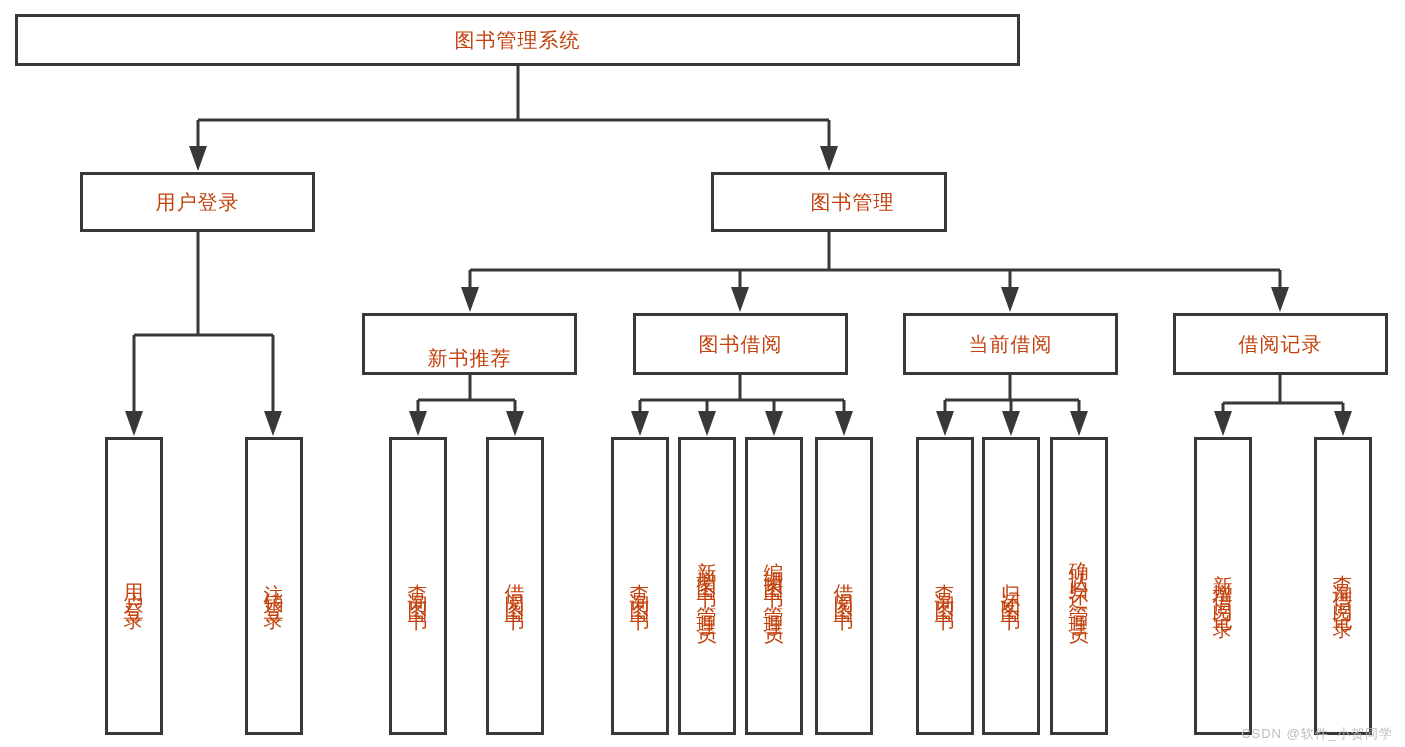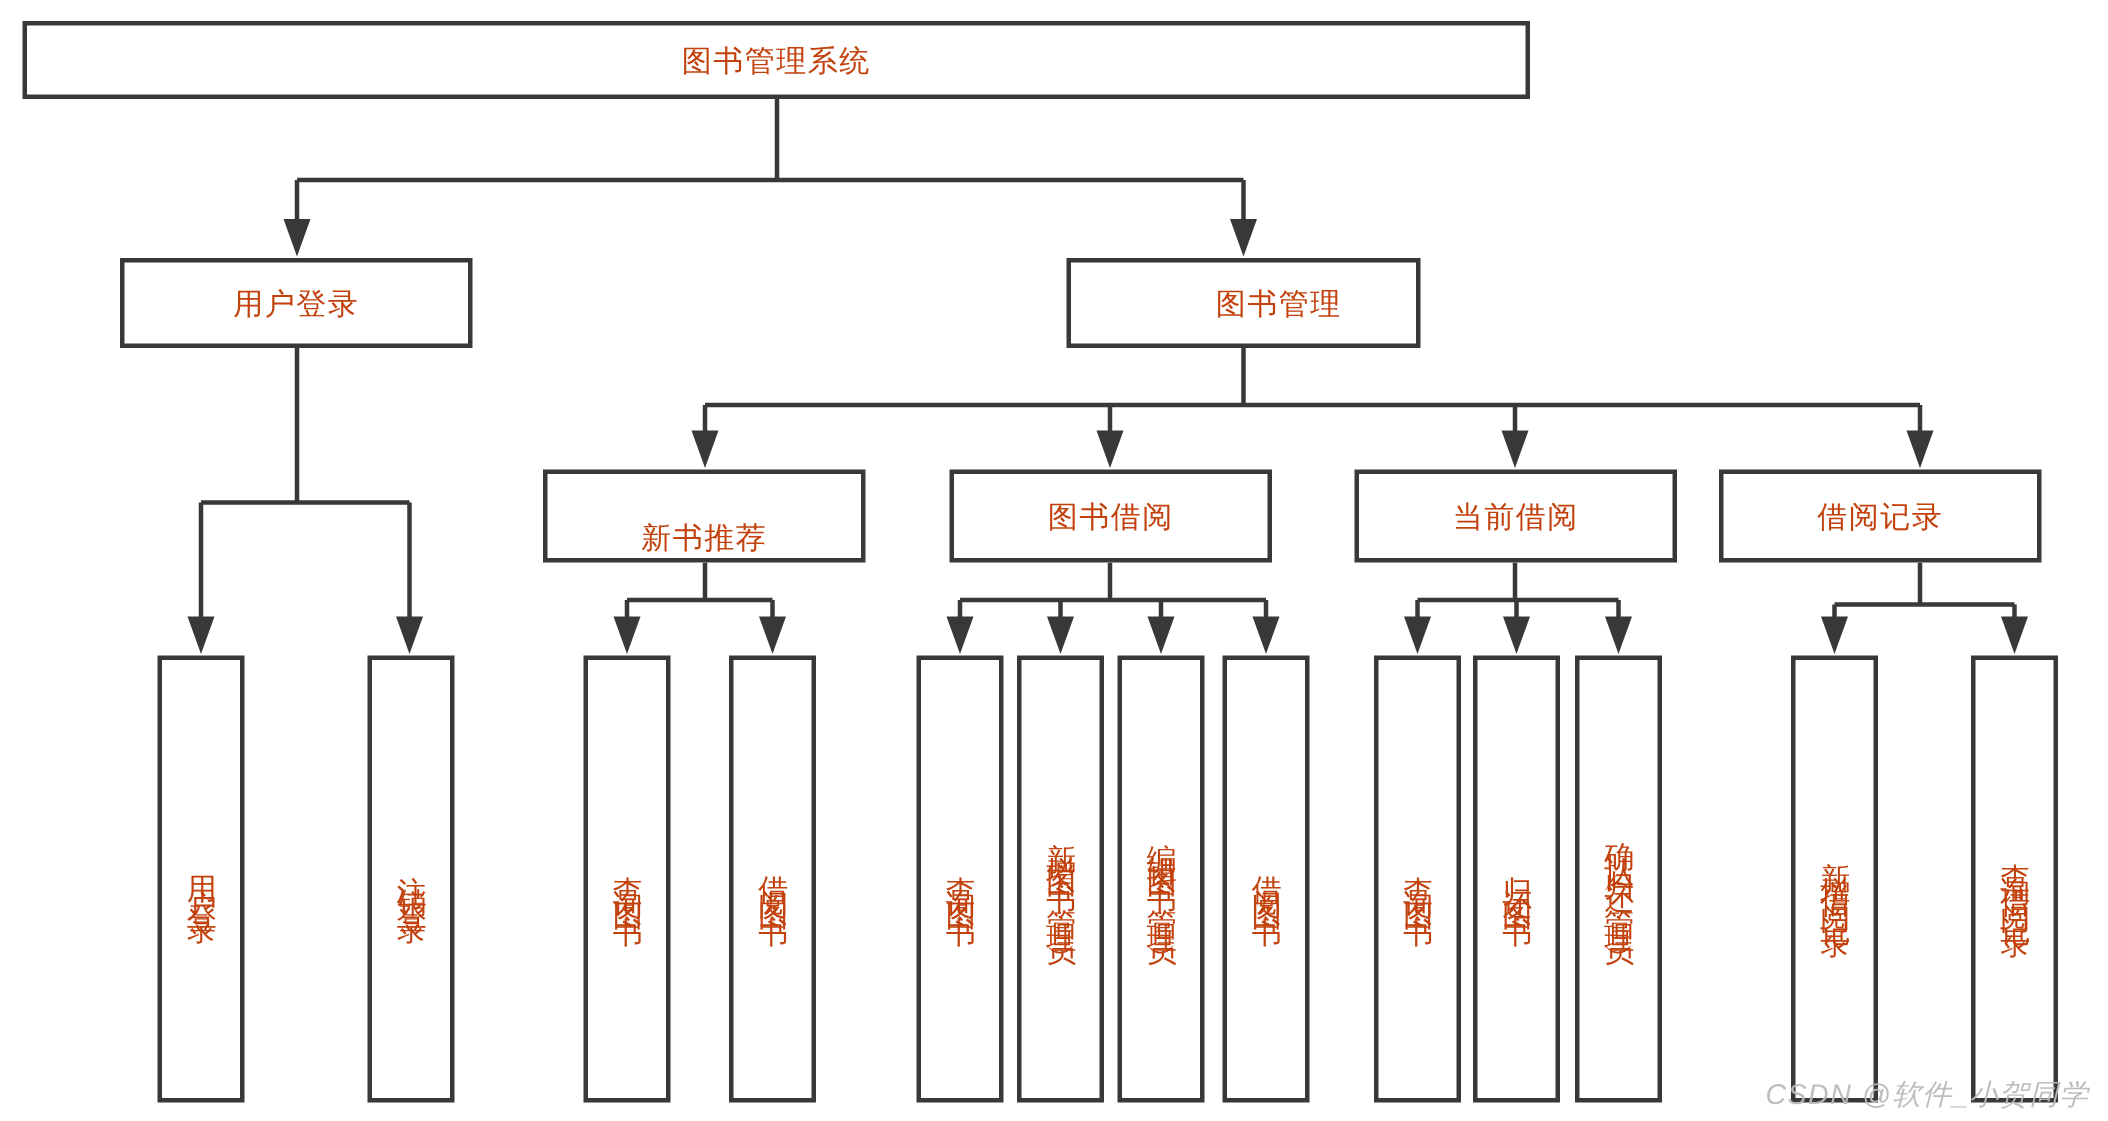--- a/index.html
+++ b/index.html
@@ -16,35 +16,35 @@
   
   .n-root{left:15px;top:14px;width:1005px;height:52px;}
   
   .n-userlogin{left:80px;top:172px;width:235px;height:60px;}
   .n-bookmgmt{left:711px;top:172px;width:236px;height:60px;padding-left:47px;}
   
   .lvl3{top:313px;width:215px;height:62px;}
   .n-newbook{left:362px;align-items:flex-end;}
   .n-borrowmod{left:633px;}
   .n-current{left:903px;}
-  .n-records{left:1146px;justify-content:center;}
+  .n-records{left:1173px;justify-content:center;}
   
   .leaf{top:437px;width:58px;height:298px;}
   .leaf span{
     writing-mode:vertical-rl;text-orientation:mixed;
     letter-spacing:9px;font-size:20px;line-height:1;white-space:nowrap;
   }
   .l-ul1{left:105px;} .l-ul2{left:245px;}
   .l-nb1{left:389px;} .l-nb2{left:486px;}
   .l-bb1{left:611px;} .l-bb2{left:678px;} .l-bb3{left:745px;} .l-bb4{left:815px;}
   .l-cb1{left:916px;} .l-cb2{left:982px;} .l-cb3{left:1050px;}
   .l-br1{left:1194px;} .l-br2{left:1314px;}
   .watermark{
     position:absolute;right:12px;bottom:4px;z-index:3;
-    font-size:19px;color:rgba(185,185,185,0.95);letter-spacing:1px;font-style:italic;
+    font-size:13px;color:rgba(185,185,185,0.95);letter-spacing:1px;
   }
 </style>
 </head>
 <body>
 
 <div class="canvas">
 
   <svg class="connectors" width="1405" height="747" viewBox="0 0 1405 747">
     <g stroke="#383838" stroke-width="3" fill="none">
 

